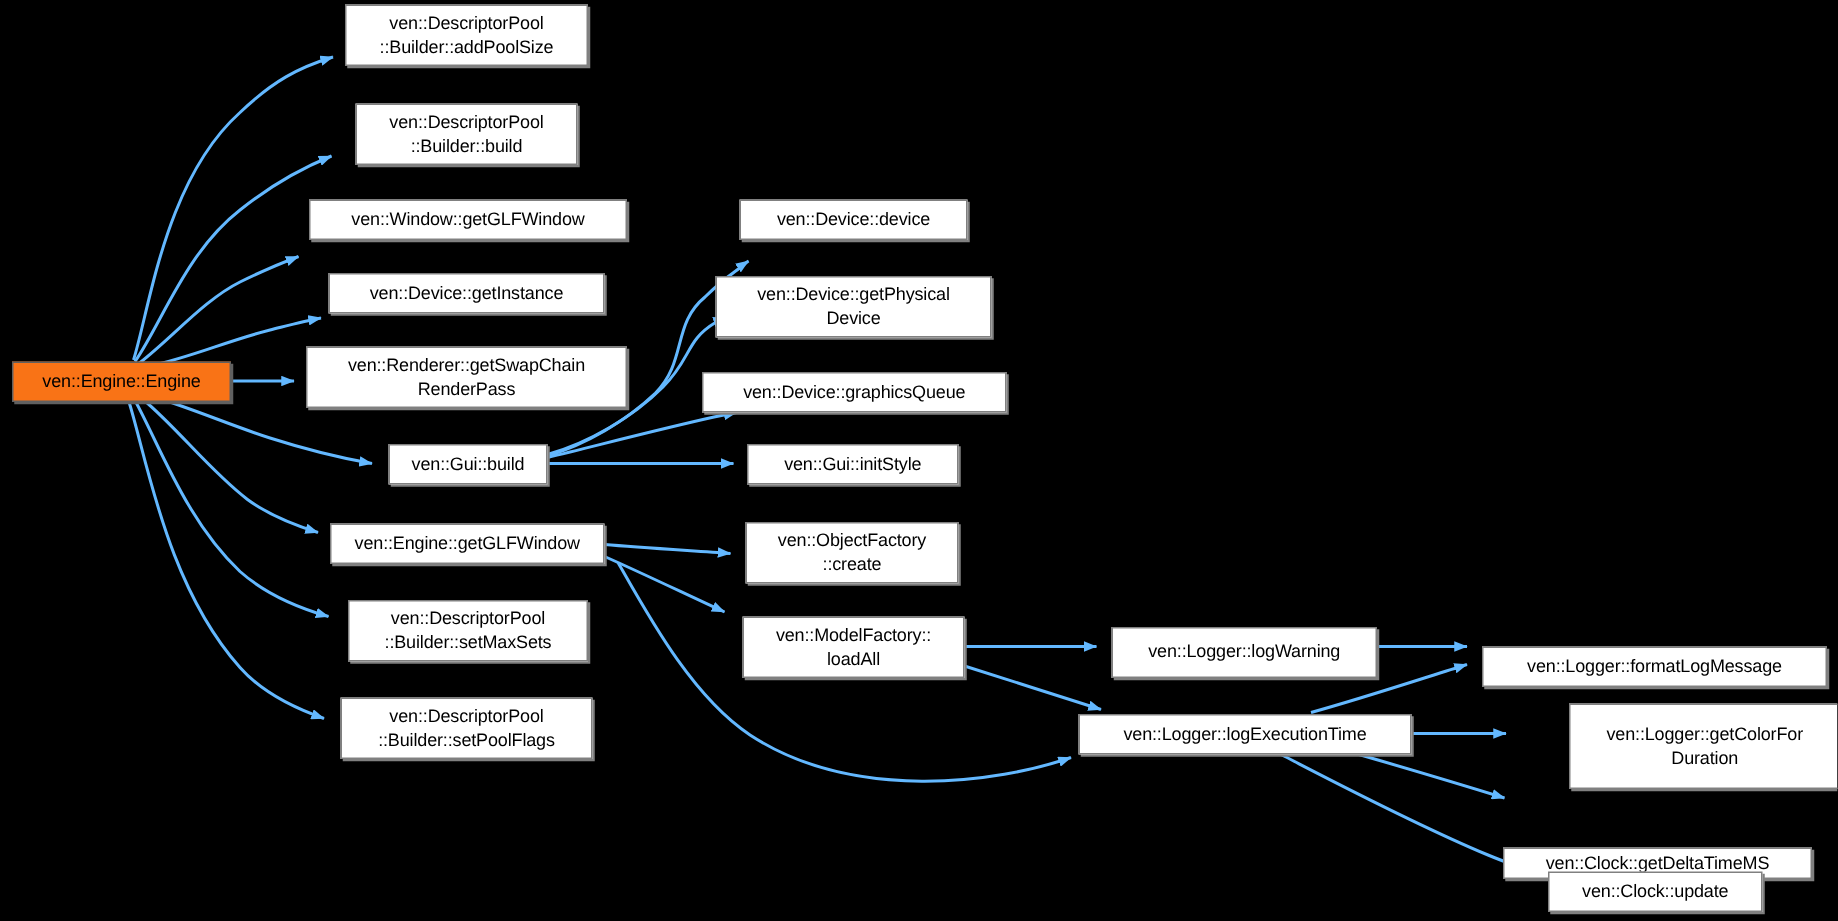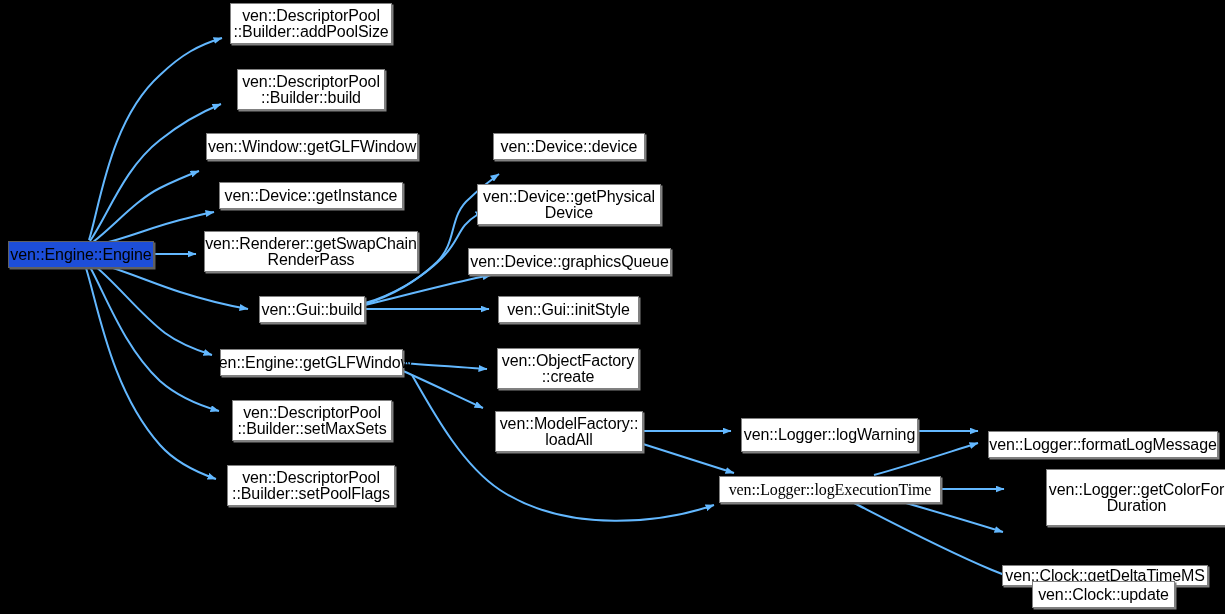--- a/index.html
+++ b/index.html
@@ -28,28 +28,28 @@
     position: absolute;
     box-sizing: border-box;
     display: flex;
     align-items: center;
     justify-content: center;
     text-align: center;
     background: #ffffff;
     border: 1px solid #808080;
     box-shadow: 1.5px 1.5px 0 0 #808080;
     color: #000000;
-    font-size: 16px;
+    font-size: 12px;
     line-height: 15.4px;
     letter-spacing: -0.1px;
     white-space: pre-line;
     padding: 0 13px;
   }
   .node.root {
-    background: #1d4ed8;
+    background: #f97316;
     border: 1px solid #606060;
     box-shadow: 1.5px 1.5px 0 0 #606060;
   }
 </style>
 </head>
 <body>
 
 <div id="graph">
   <svg id="edge-layer" viewBox="0 0 1225 614" xmlns="http://www.w3.org/2000/svg">
     <defs>
@@ -102,20 +102,20 @@
       <div class="node" style="left: 493px; top: 133px; width: 152px; height: 27px;">ven::Device::device</div>
       <div class="node" style="left: 477px; top: 184px; width: 184px; height: 41px;">ven::Device::getPhysical
 Device</div>
       <div class="node" style="left: 468px; top: 248px; width: 203px; height: 27px;">ven::Device::graphicsQueue</div>
       <div class="node" style="left: 498px; top: 296px; width: 141px; height: 27px;">ven::Gui::initStyle</div>
       <div class="node" style="left: 497px; top: 348px; width: 142px; height: 41px;">ven::ObjectFactory
 ::create</div>
       <div class="node" style="left: 495px; top: 411px; width: 148px; height: 41px;">ven::ModelFactory::
 loadAll</div>
       <div class="node" style="left: 741px; top: 418px; width: 177px; height: 34px;">ven::Logger::logWarning</div>
-      <div class="node" style="left: 719px; top: 476px; width: 222px; height: 27px; font-family: Liberation Serif, serif;">ven::Logger::logExecutionTime</div>
+      <div class="node" style="left: 719px; top: 476px; width: 222px; height: 27px;">ven::Logger::logExecutionTime</div>
       <div class="node" style="left: 988px; top: 418px; width: 230px; height: 27px; margin-top: 13px;">ven::Logger::formatLogMessage</div>
       <div class="node" style="left: 1014px; top: 469px; width: 181px; height: 57px; margin-left: 32px;">ven::Logger::getColorFor
 Duration</div>
       <div class="node" style="left: 1002px; top: 533px; width: 206px; height: 21px; margin-top: 32px;">ven::Clock::getDeltaTimeMS</div>
       <div class="node" style="left: 1032px; top: 581px; width: 143px; height: 27px; text-align: right;">ven::Clock::update</div>
     </div>
 </div>
 
 </body></html>

